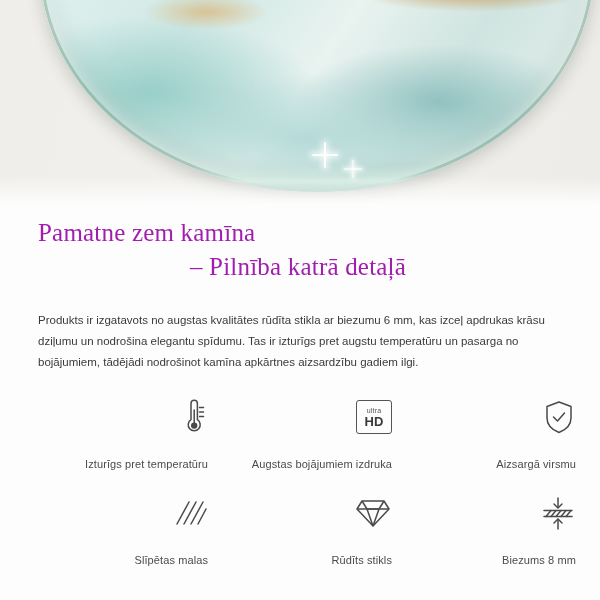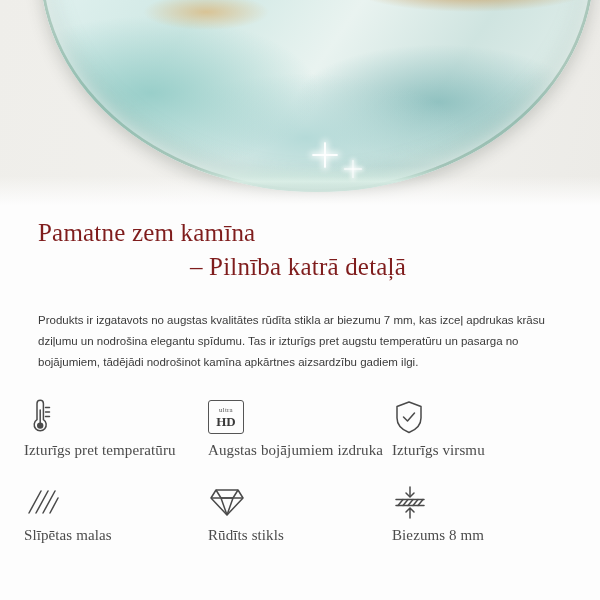--- a/index.html
+++ b/index.html
@@ -113,21 +113,21 @@
     top: 216px;
     width: 600px;
   }
   .headline {
     margin: 0 0 0 38px;
     width: 520px;
     font-family: "Liberation Serif", serif;
     font-weight: 400;
     font-size: 25px;
     line-height: 34px;
-    color: #7f1d1d;
+    color: #a21caf;
     letter-spacing: 0.2px;
   }
   .headline .line2 { display: block; text-align: center; }
   .body-copy {
     margin: 26px 0 0 38px;
     width: 530px;
     font-size: 11.5px;
     line-height: 21px;
     color: #3a3a3a;
   }
@@ -138,34 +138,33 @@
     left: 24px;
     top: 396px;
     width: 552px;
     display: grid;
     grid-template-columns: repeat(3, 1fr);
     grid-row-gap: 22px;
   }
   .feature {
     display: flex;
     flex-direction: column;
-    align-items: flex-start;
+    align-items: flex-end;
     justify-content: flex-start;
-    font-family: Liberation Serif, serif;
   }
   .feature-icon {
     height: 42px;
     display: flex;
     align-items: center;
     justify-content: center;
     color: #4a4a4a;
   }
   .feature-label {
-    margin-top: 4px;
-    font-size: 15px;
+    margin-top: 20px;
+    font-size: 11px;
     color: #4b4b4b;
     text-align: center;
     letter-spacing: 0.1px;
   }
   .hd-box {
     width: 34px;
     height: 32px;
     border: 1.6px solid #555;
     border-radius: 3px;
     display: flex;
@@ -200,21 +199,21 @@
       <div class="sparkle s2"></div>
     </div>
     <div class="hero-fade"></div>
   </div>
 
   <div class="content">
     <h1 class="headline">
       <span>Pamatne zem kamīna</span>
       <span class="line2">– Pilnība katrā detaļā</span>
     </h1>
-    <p class="body-copy">Produkts ir izgatavots no augstas kvalitātes rūdīta stikla ar biezumu 7 mm, kas izceļ apdrukas krāsu dziļumu un nodrošina elegantu spīdumu. Tas ir izturīgs pret augstu temperatūru un pasarga no bojājumiem, tādējādi nodrošinot kamīna apkārtnes aizsardzību gadiem ilgi.</p>
+    <p class="body-copy">Produkts ir izgatavots no augstas kvalitātes rūdīta stikla ar biezumu 6 mm, kas izceļ apdrukas krāsu dziļumu un nodrošina elegantu spīdumu. Tas ir izturīgs pret augstu temperatūru un pasarga no bojājumiem, tādējādi nodrošinot kamīna apkārtnes aizsardzību gadiem ilgi.</p>
   </div>
 
   <div class="features">
 
     <div class="feature">
       <div class="feature-icon">
         <svg width="30" height="38" viewBox="0 0 30 38" fill="none" stroke="#4a4a4a" stroke-width="1.5" stroke-linecap="round">
           <path d="M13 5.5a3.2 3.2 0 0 1 6.4 0v16.2a6 6 0 1 1-6.4 0z"></path>
           <circle cx="16.2" cy="27.6" r="3.2" fill="#4a4a4a" stroke="none"></circle>
           <line x1="16.2" y1="12" x2="16.2" y2="25"></line>
@@ -236,21 +235,21 @@
       <div class="feature-label">Augstas bojājumiem izdruka</div>
     </div>
 
     <div class="feature">
       <div class="feature-icon">
         <svg width="34" height="38" viewBox="0 0 34 38" fill="none" stroke="#4a4a4a" stroke-width="1.5" stroke-linejoin="round" stroke-linecap="round">
           <path d="M17 4 L29 8.5 V20 C29 27 23.5 32 17 34.5 C10.5 32 5 27 5 20 V8.5 Z"></path>
           <path d="M11.5 19 L15.5 23 L22.5 15"></path>
         </svg>
       </div>
-      <div class="feature-label">Izturīgs virsmu</div>
+      <div class="feature-label">Aizsargā virsmu</div>
     </div>
 
     <div class="feature">
       <div class="feature-icon">
         <svg width="36" height="32" viewBox="0 0 36 32" fill="none" stroke="#4a4a4a" stroke-width="1.5" stroke-linecap="round">
           <path d="M5 27 L17 5"></path>
           <path d="M12 27 L24 5"></path>
           <path d="M19 27 L31 5"></path>
           <path d="M26 27 L34 12"></path>
         </svg>

